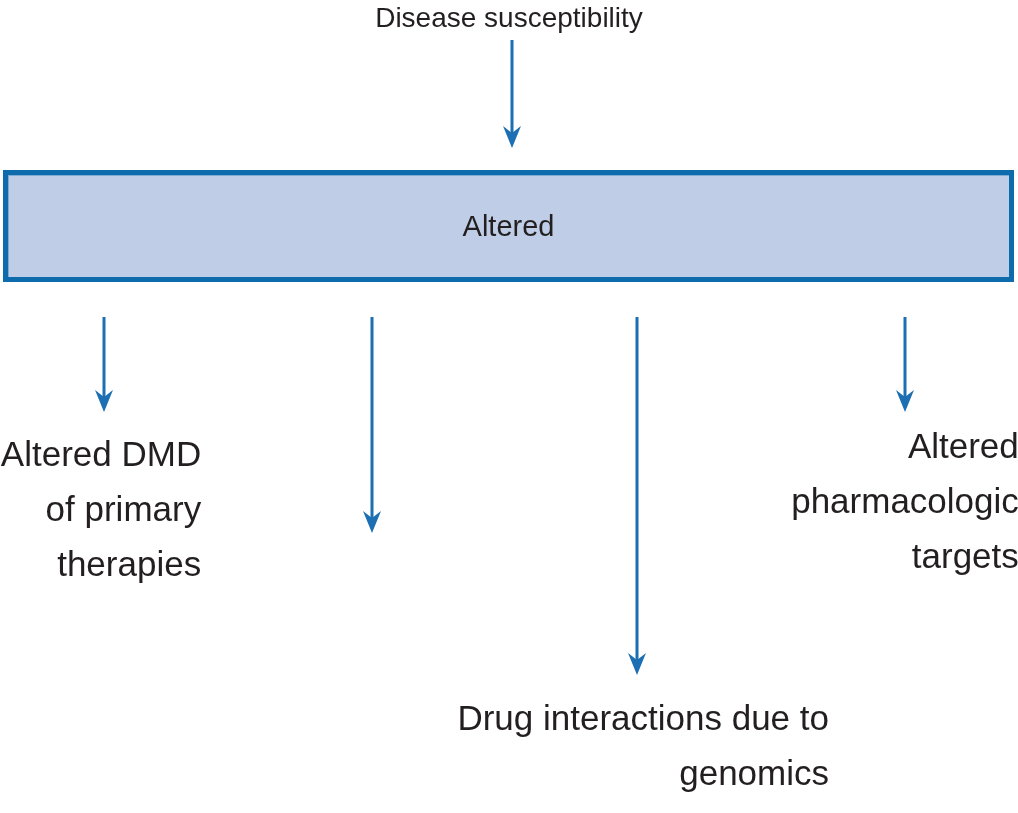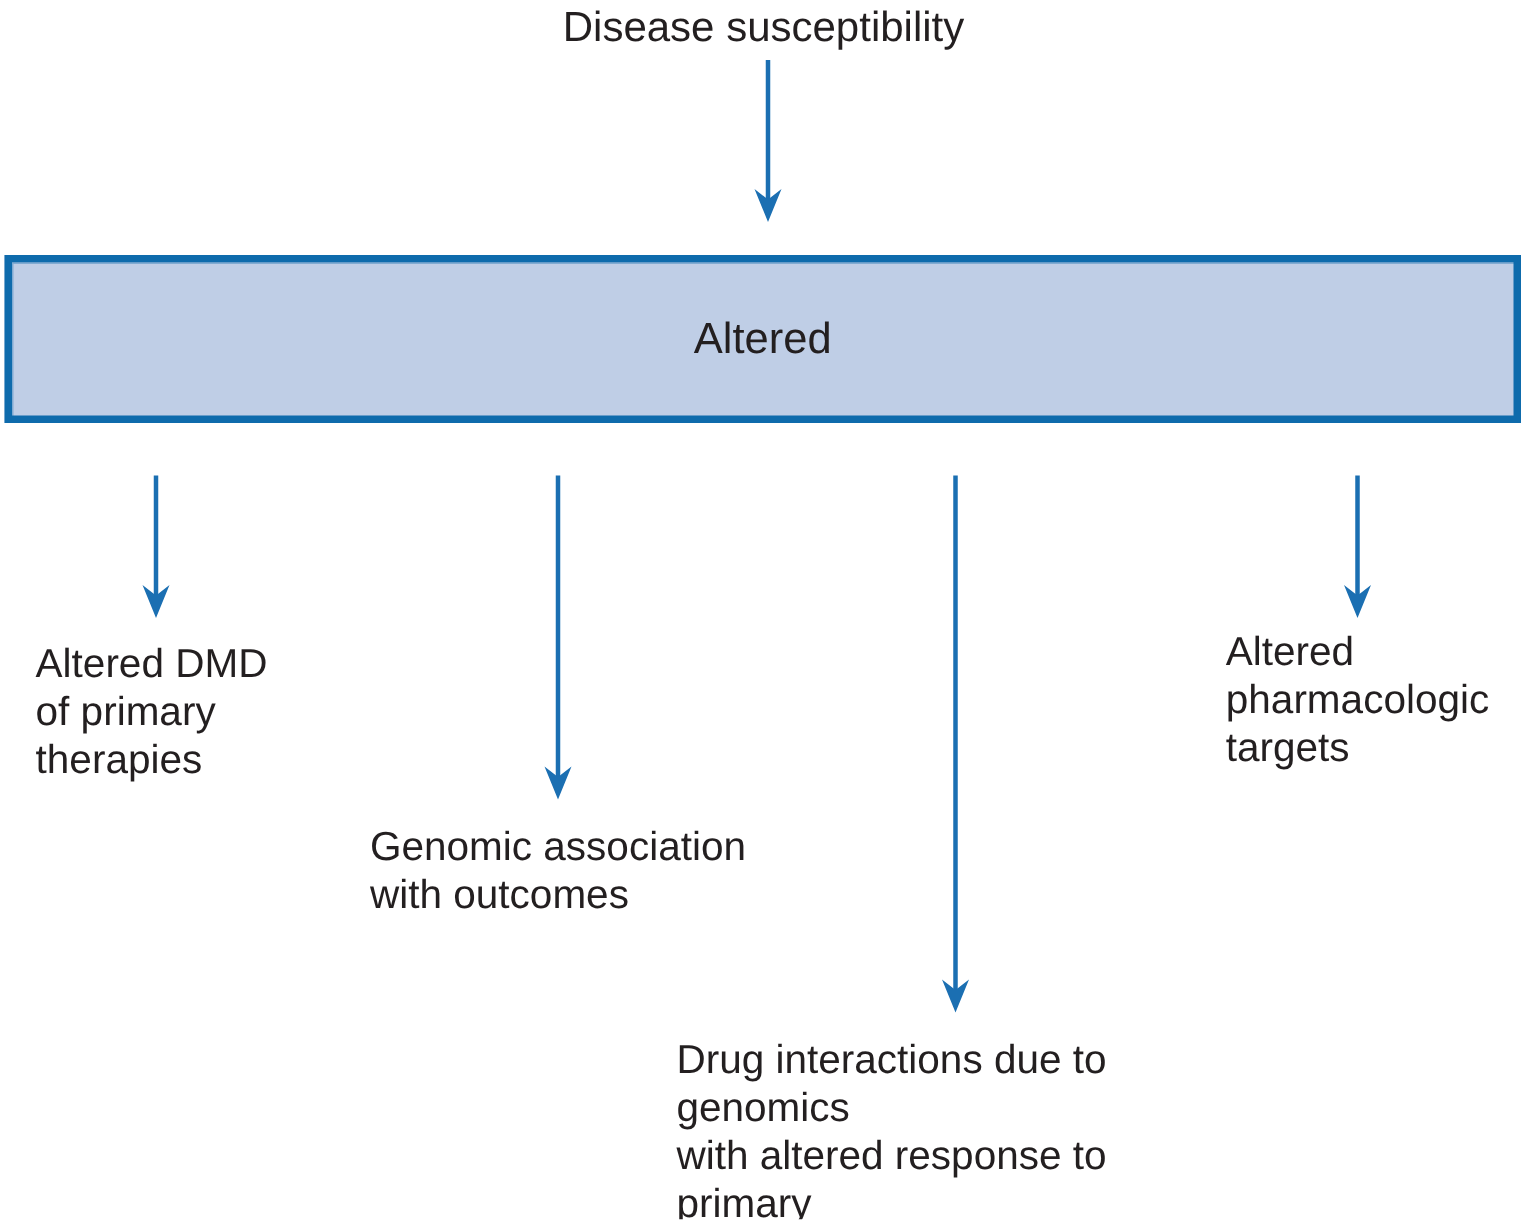--- a/index.html
+++ b/index.html
@@ -49,23 +49,23 @@
     align-items: center;
     justify-content: center;
   }
   .patient-box .node-label {
     font-size: 29px;
     color: var(--text-color);
   }
   .outcome-label {
     position: absolute;
     transform: translateX(-50%);
-    text-align: left;
-    font-size: 27px;
-    line-height: 32px;
+    text-align: right;
+    font-size: 35px;
+    line-height: 55px;
     white-space: pre-line;
     color: var(--text-color);
   }
   .outcome-altered-dmd      { left: 101px; top: 426px; }
   .outcome-genomic          { left: 372px; top: 548px; }
   .outcome-drug-interactions{ left: 640px; top: 690px; }
   .outcome-altered-targets  { left: 905px; top: 418px; }
 </style>
 </head>
 <body>
@@ -103,22 +103,20 @@
   </svg>
 
   <div class="patient-box">
     <span class="node-label">Altered</span>
   </div>
 
   <div class="outcome-label outcome-altered-dmd">Altered DMD
 of primary
 therapies</div>
 
-  <div class="outcome-label outcome-genomic">Genomic association
-with outcomes</div>
 
   <div class="outcome-label outcome-drug-interactions">Drug interactions due to genomics
 with altered response to primary
 therepies</div>
 
   <div class="outcome-label outcome-altered-targets">Altered
 pharmacologic
 targets</div>
 
 </div>

